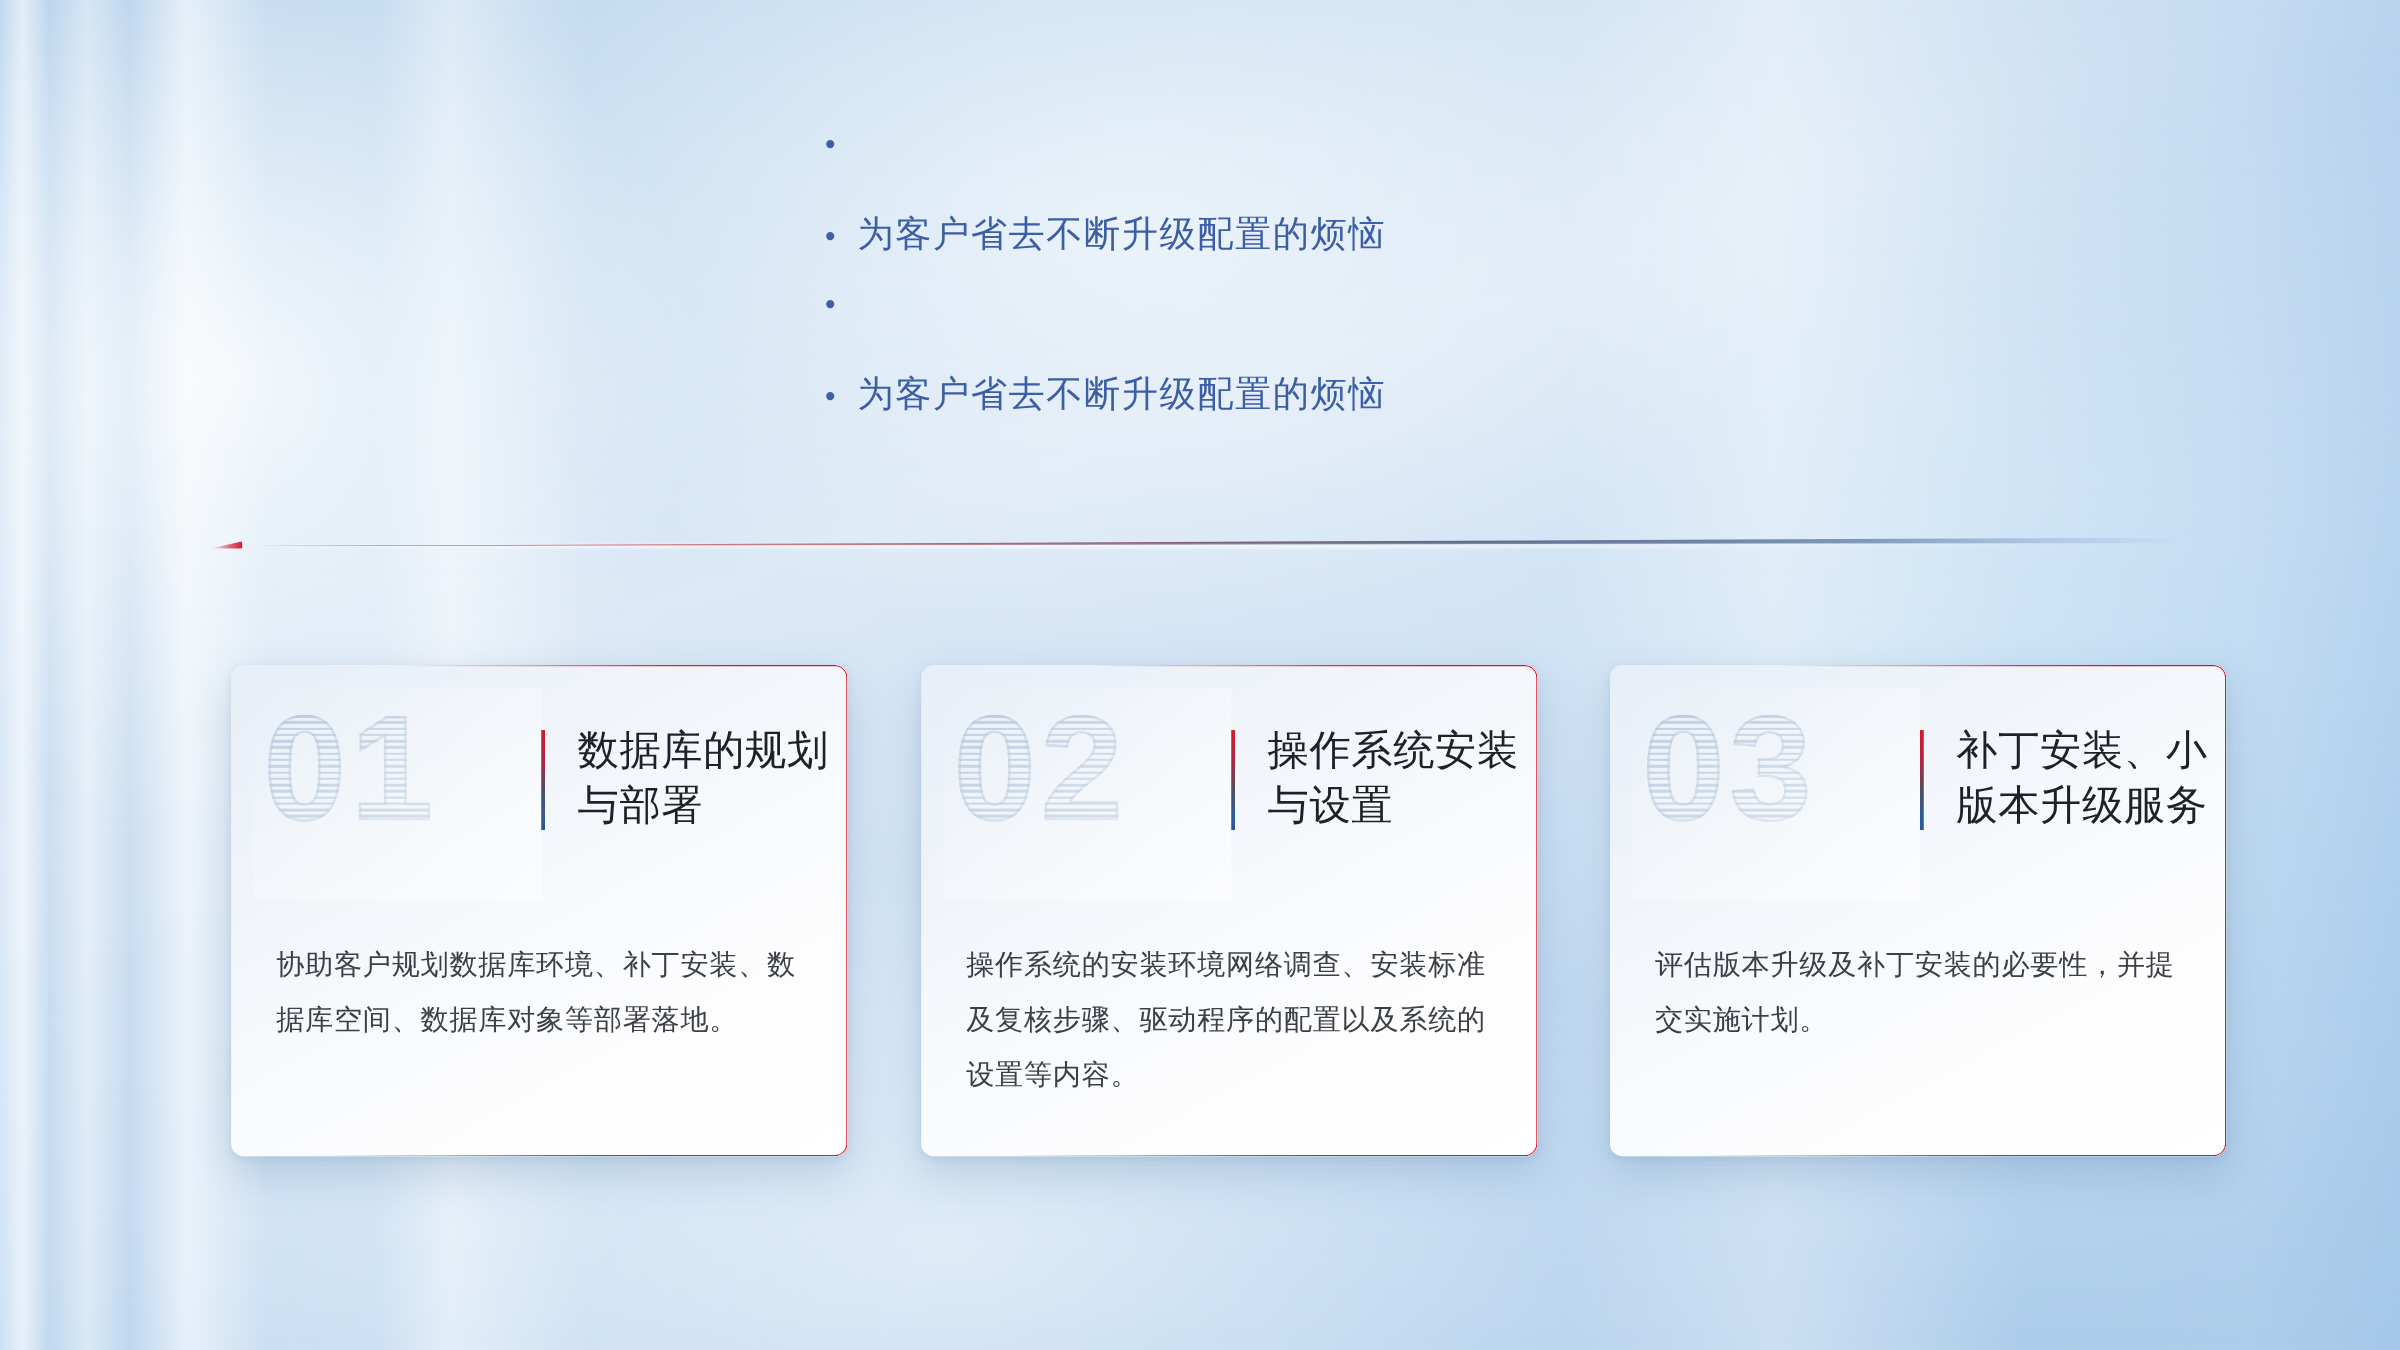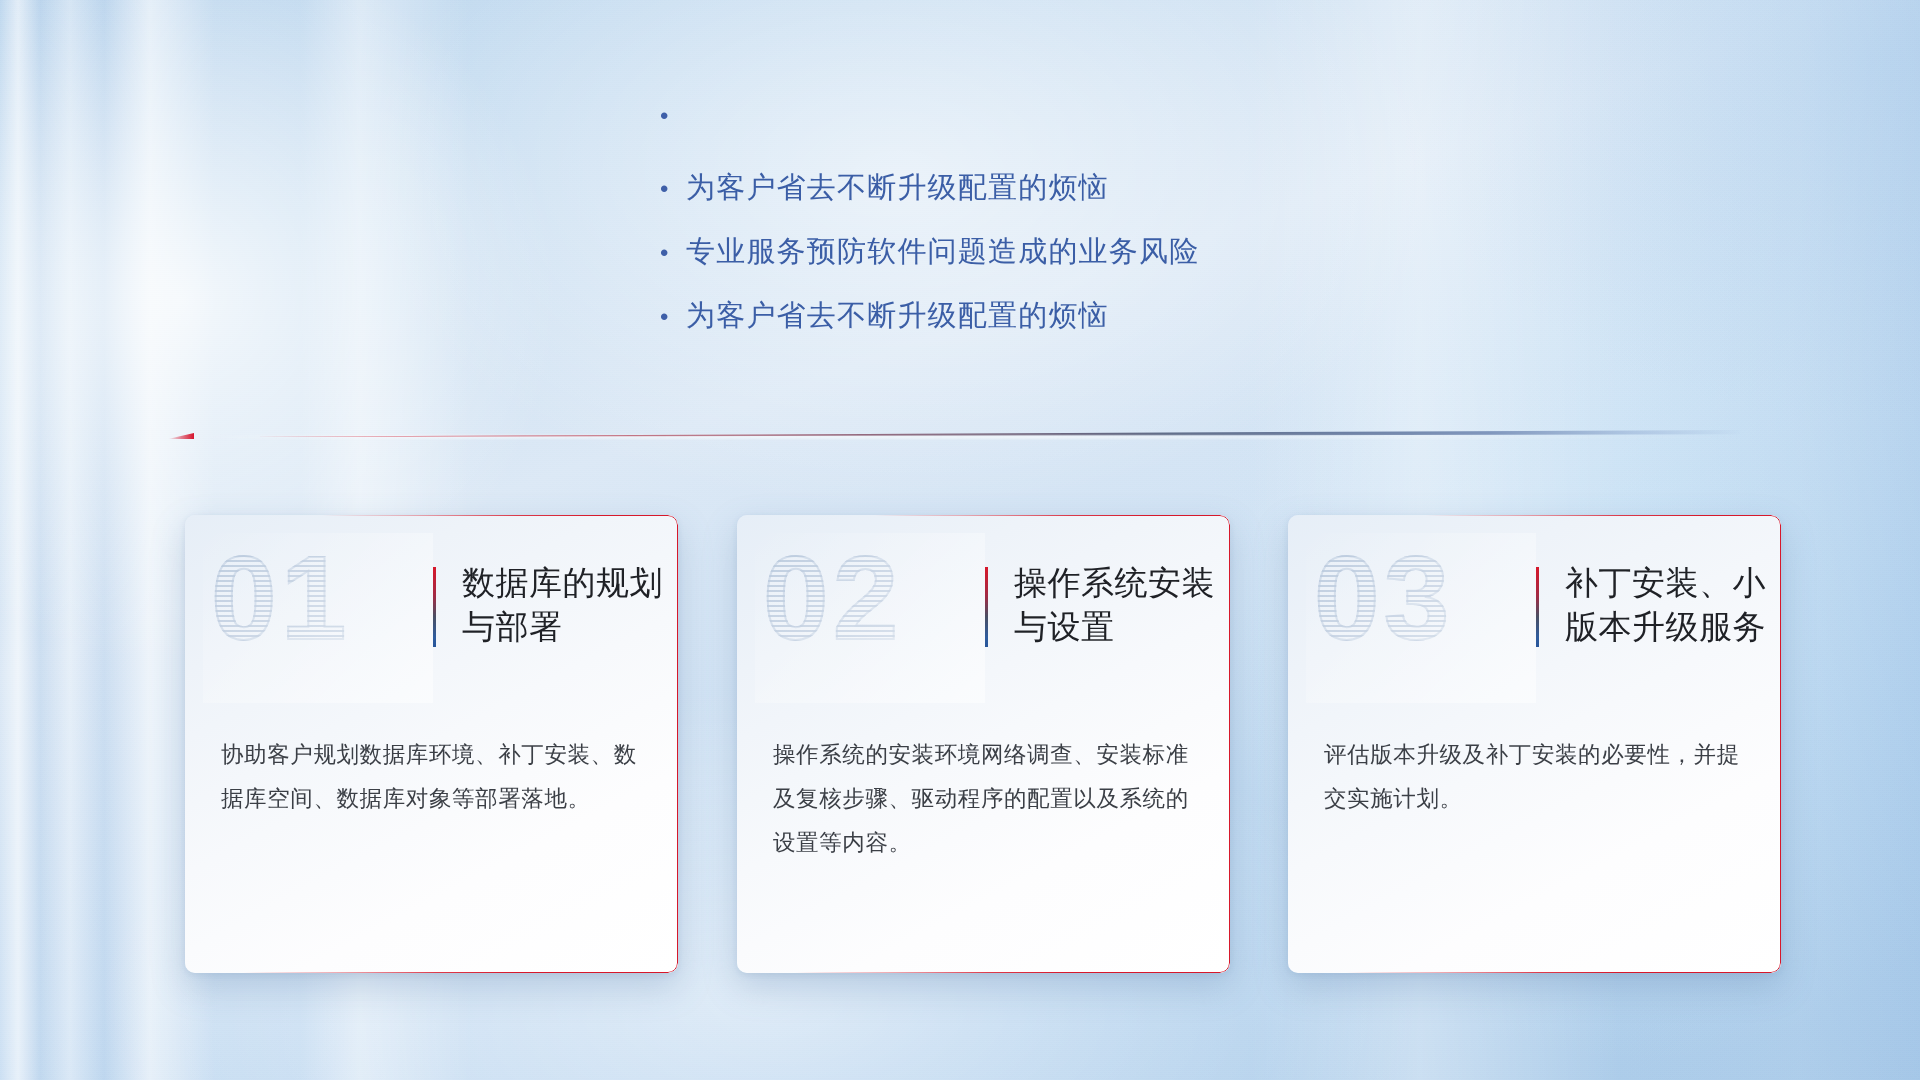--- a/index.html
+++ b/index.html
@@ -141,23 +141,23 @@
   
   .cards {
     position: absolute;
     left: 0;
     top: 515px;
     width: 1920px;
     height: 420px;
   }
   .card {
     position: absolute;
-    top: 0;
+    top: 17px;
     width: 493px;
-    height: 458px;
+    height: 393px;
     border-radius: 10px;
     background: linear-gradient(152deg, #e6eef7 0%, #eef3f9 22%, #f7f9fc 50%, #fdfdfe 72%, #ffffff 100%);
     box-shadow: 0 14px 34px rgba(90,125,168,0.26), 0 2px 6px rgba(90,125,168,0.14);
     overflow: hidden;
   }
   .card-1 { left: 185px; }
   .card-2 { left: 737px; }
   .card-3 { left: 1288px; }
 
   
@@ -257,21 +257,20 @@
   <div class="bullets">
     <div class="bullet-row">
       <span class="bullet-dot">•</span>
     </div>
     <div class="bullet-row">
       <span class="bullet-dot">•</span>
       <span class="bullet-text">为客户省去不断升级配置的烦恼</span>
     </div>
     <div class="bullet-row">
       <span class="bullet-dot">•</span>
-      <span class="bullet-text">专业服务预防软件问题造成的业务风险</span>
     </div>
     <div class="bullet-row">
       <span class="bullet-dot">•</span>
       <span class="bullet-text">为客户省去不断升级配置的烦恼</span>
     </div>
   </div>
 
   <div class="divider-wrap">
     <div class="divider-tip"></div>
     <div class="divider-main"></div>

